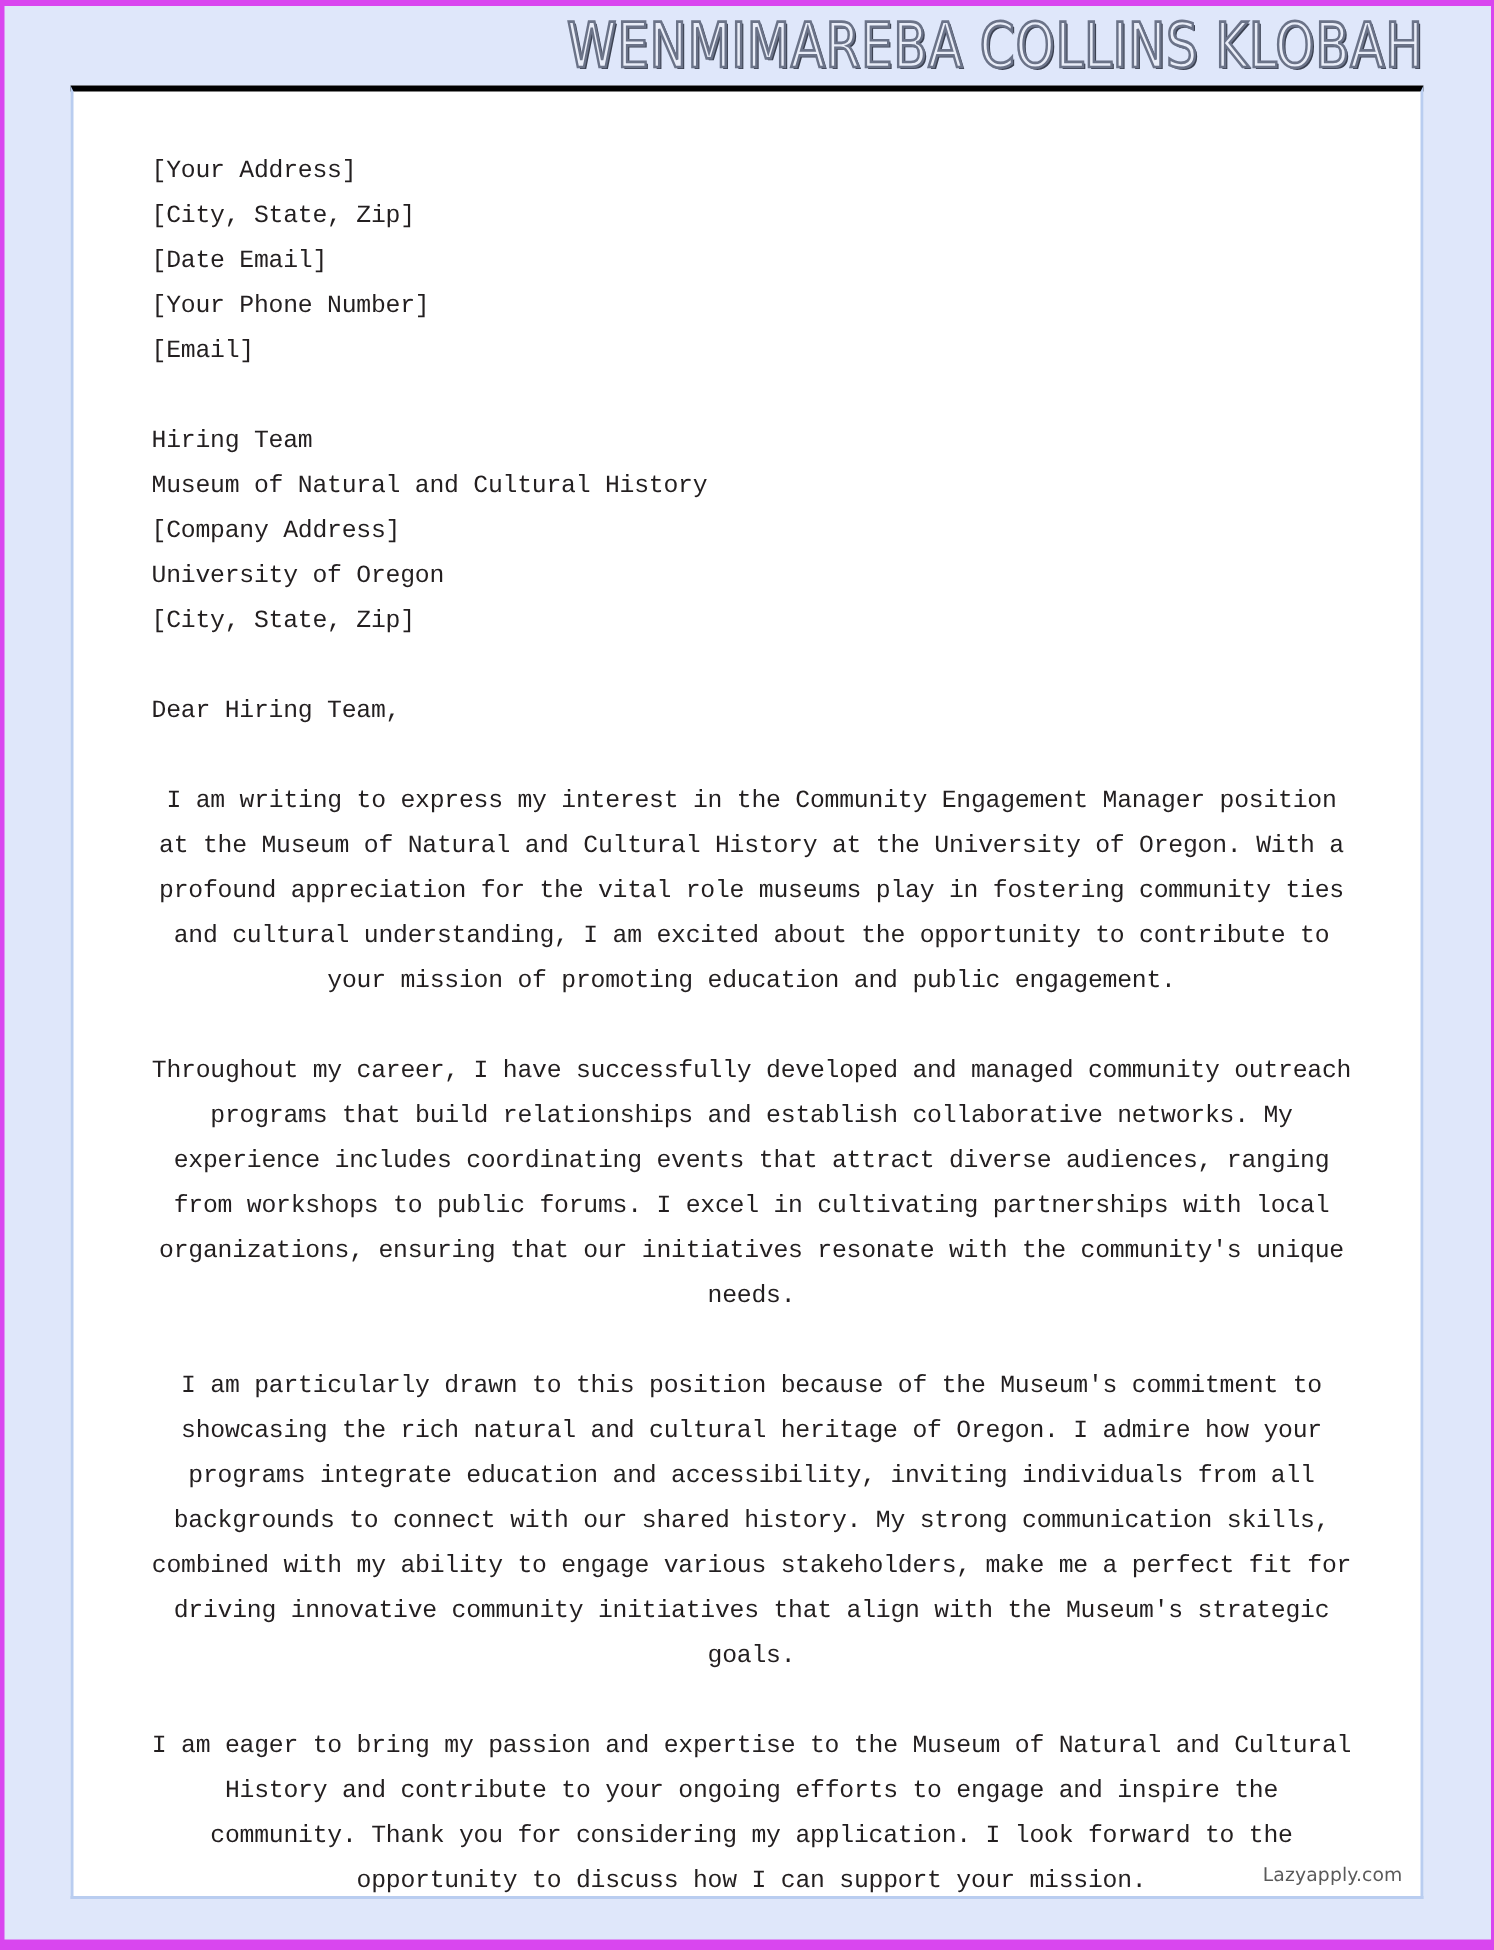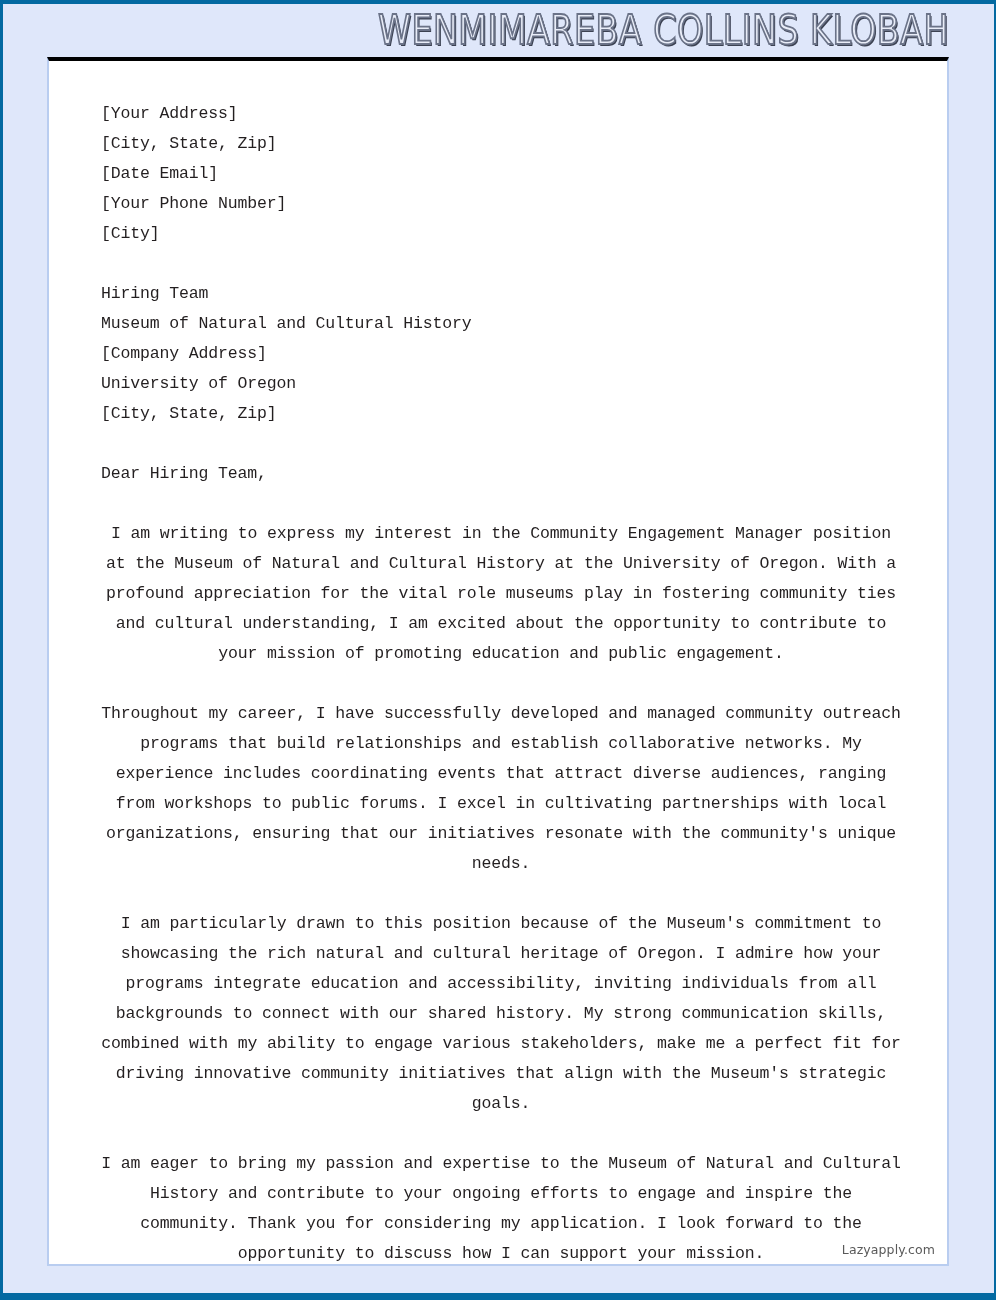--- a/index.html
+++ b/index.html
@@ -9,21 +9,21 @@
     height:1300px;
     background:#000000;
     font-family:"DejaVu Sans", sans-serif;
   }
 
   
   #page-frame{
     position:relative;
     width:996px;
     height:1300px;
-    background:#0369a1;
+    background:#d946ef;
     padding:4px 2px 7px 3px;
   }
 
   
   #canvas{
     position:relative;
     width:100%;
     height:100%;
     background:#dfe7fa;
     overflow:hidden;
@@ -125,21 +125,21 @@
     </div>
 
     <div id="sheet">
       <div id="sheet-inner">
 
         <div class="doc-text block">
           <span class="line">[Your Address]</span>
           <span class="line">[City, State, Zip]</span>
           <span class="line">[Date Email]</span>
           <span class="line">[Your Phone Number]</span>
-          <span class="line">[City]</span>
+          <span class="line">[Email]</span>
         </div>
 
         <div class="doc-text block">
           <span class="line">Hiring Team</span>
           <span class="line">Museum of Natural and Cultural History</span>
           <span class="line">[Company Address]</span>
           <span class="line">University of Oregon</span>
           <span class="line">[City, State, Zip]</span>
         </div>
 

